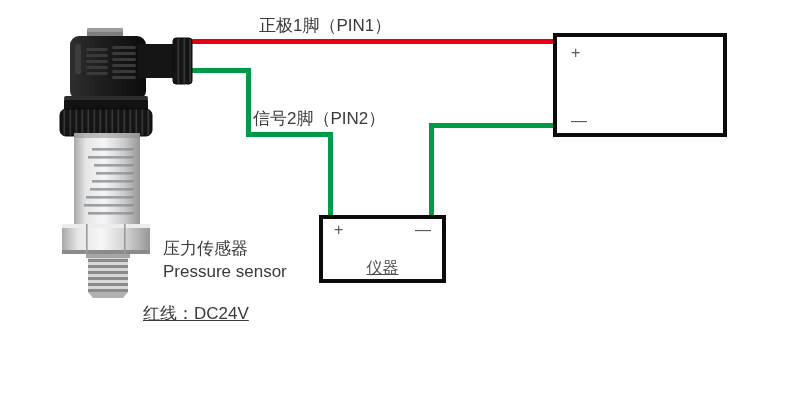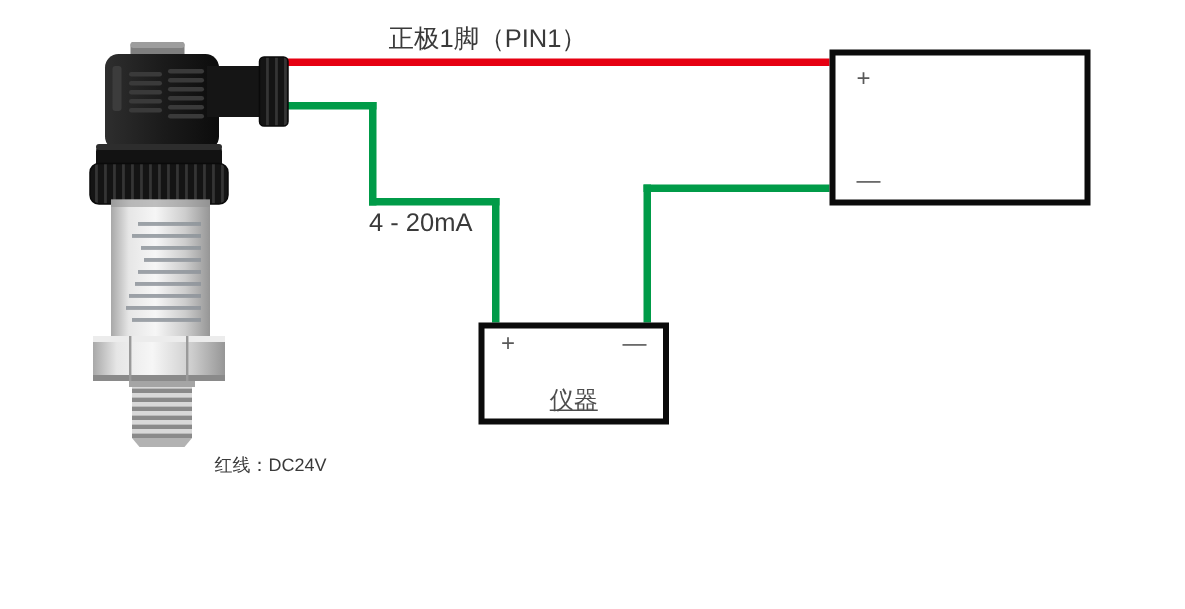--- a/index.html
+++ b/index.html
@@ -50,21 +50,21 @@
   .box.instr .row { display: flex; justify-content: space-between; line-height: 18px; }
   .box.instr .center { text-align: center; line-height: 18px; text-decoration: underline; }
   .terminal { color: #595959; }
 
   .sensor-caption {
     position: absolute; left: 163px; top: 237px;
     font-size: 17px; line-height: 23px; color: var(--text, #3a3a3a);
   }
   .legend {
     position: absolute; top: 302px;
-    font-size: 12px; color: var(--text, #3a3a3a); white-space: nowrap;
+    font-size: 17px; color: var(--text, #3a3a3a); white-space: nowrap; text-decoration: underline;
   }
   .legend.red-l   { left: 143px; }
   .legend.green-l { left: 501px; }
 
   .sensor-svg { position: absolute; left: 48px; top: 22px; width: 175px; height: 280px; }
 </style>
 </head>
 <body>
 
 <div class="canvas">
@@ -73,21 +73,21 @@
 
   <div class="wire green" style="left:186px; top:68px;  width:65px;  height:5px;"></div>
   <div class="wire green" style="left:246px; top:68px;  width:5px;   height:69px;"></div>
   <div class="wire green" style="left:246px; top:132px; width:87px;  height:5px;"></div>
   <div class="wire green" style="left:328px; top:132px; width:5px;   height:85px;"></div>
 
   <div class="wire green" style="left:429px; top:123px; width:5px;   height:94px;"></div>
   <div class="wire green" style="left:429px; top:123px; width:126px; height:5px;"></div>
 
   <div class="lbl" style="left:259px; top:16px;">正极1脚（PIN1）</div>
-  <div class="lbl" style="left:246px; top:139px;">4 - 20mA</div>
+  <div class="lbl" style="left:253px; top:109px;">信号2脚（PIN2）</div>
 
   <div class="box power">
     <div class="line terminal">+</div>
     <div class="line terminal">—</div>
   </div>
 
   <div class="box instr">
     <div class="row">
       <span class="terminal">+</span>
       <span class="terminal">—</span>
@@ -169,17 +169,19 @@
     <rect x="14" y="228" width="88" height="4" fill="#8a8a8a"></rect>
     <rect x="38" y="202" width="1.6" height="30" fill="#9a9a9a"></rect>
     <rect x="76" y="202" width="1.6" height="30" fill="#9a9a9a"></rect>
 
     <rect x="38" y="232" width="44" height="4" fill="#a5a5a5"></rect>
     <rect x="40" y="236" width="40" height="34" fill="url(#thread)"></rect>
     <polygon points="40,270 80,270 75,276 45,276" fill="#b2b2b2"></polygon>
   </svg>
 
   <div class="sensor-caption">
+    <div>压力传感器</div>
+    <div>Pressure sensor</div>
   </div>
 
   <div class="legend red-l">红线：DC24V</div>
 
 </div>
 
 </body></html>

